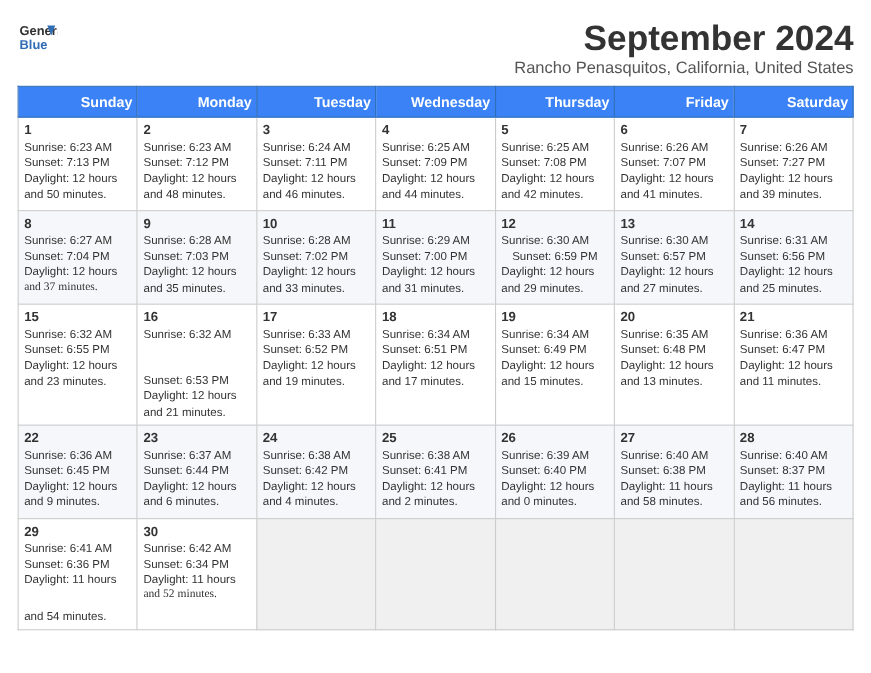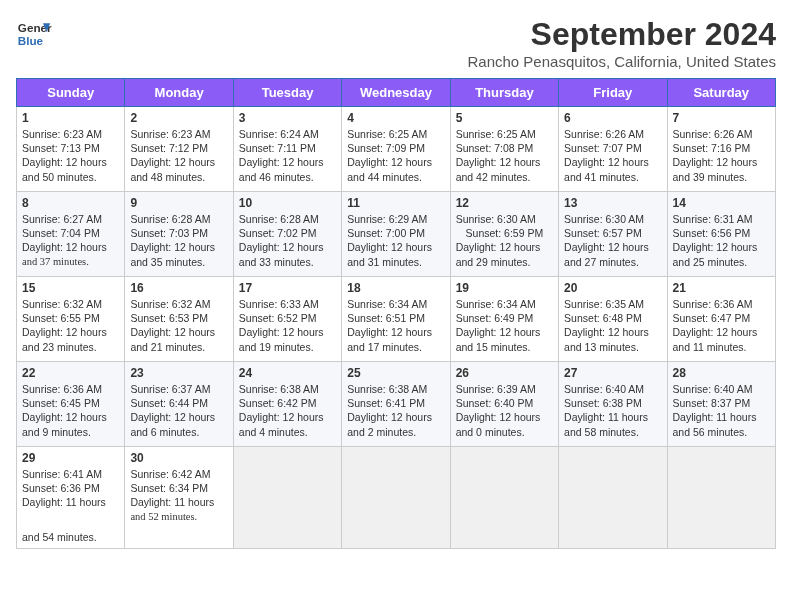--- a/index.html
+++ b/index.html
@@ -36,26 +36,26 @@
     .subtitle {
       font-size: 15px;
       color: #555;
     }
     .calendar {
       width: 100%;
       border-collapse: collapse;
       border: 1px solid #ccc;
     }
     .calendar th {
-      background: #8b5cf6;
+      background: #3b82f6;
       color: #fff;
       font-size: 13px;
       font-weight: bold;
       padding: 6px 4px;
-      text-align: center;
+      text-align: right;
       border: 1px solid #2f6eb5;
     }
     .calendar td {
       vertical-align: top;
       padding: 4px 5px;
       font-size: 10.5px;
       color: #333;
       border: 1px solid #ccc;
       width: calc(100% / 7);
       min-height: 80px;
@@ -146,21 +146,21 @@
         <td>
           <span class="day-num">6</span>
           <div style="line-height: 1.35;">Sunrise: 6:26 AM</div>
           <div style="line-height: 1.35;">Sunset: 7:07 PM</div>
           <div style="line-height: 1.35;">Daylight: 12 hours</div>
           <div style="line-height: 1.35;">and 41 minutes.</div>
         </td>
         <td>
           <span class="day-num">7</span>
           <div style="line-height: 1.35;">Sunrise: 6:26 AM</div>
-          <div style="line-height: 1.35;">Sunset: 7:16 PM</div>
+          <div style="line-height: 1.35;">Sunset: 7:27 PM</div>
           <div style="line-height: 1.35;">Daylight: 12 hours</div>
           <div style="line-height: 1.35;">and 39 minutes.</div>
         </td>
       </tr>
       <tr class="week-row">
         <td>
           <span class="day-num">8</span>
           <div style="line-height: 1.35;">Sunrise: 6:27 AM</div>
           <div style="line-height: 1.35;">Sunset: 7:04 PM</div>
           <div style="line-height: 1.35;">Daylight: 12 hours</div>
@@ -213,21 +213,21 @@
         <td>
           <span class="day-num">15</span>
           <div style="line-height: 1.35;">Sunrise: 6:32 AM</div>
           <div style="line-height: 1.35;">Sunset: 6:55 PM</div>
           <div style="line-height: 1.35;">Daylight: 12 hours</div>
           <div style="line-height: 1.35;">and 23 minutes.</div>
         </td>
         <td>
           <span class="day-num">16</span>
           <div style="line-height: 1.35;">Sunrise: 6:32 AM</div>
-          <div style="line-height: 1.35;">Sunset: 6:53 PM</div>
+          <div style="line-height: 1.35; margin-top: 28px;">Sunset: 6:53 PM</div>
           <div style="line-height: 1.35;">Daylight: 12 hours</div>
           <div style="line-height: 1.35;">and 21 minutes.</div>
         </td>
         <td>
           <span class="day-num">17</span>
           <div style="line-height: 1.35;">Sunrise: 6:33 AM</div>
           <div style="line-height: 1.35;">Sunset: 6:52 PM</div>
           <div style="line-height: 1.35;">Daylight: 12 hours</div>
           <div style="line-height: 1.35;">and 19 minutes.</div>
         </td>

